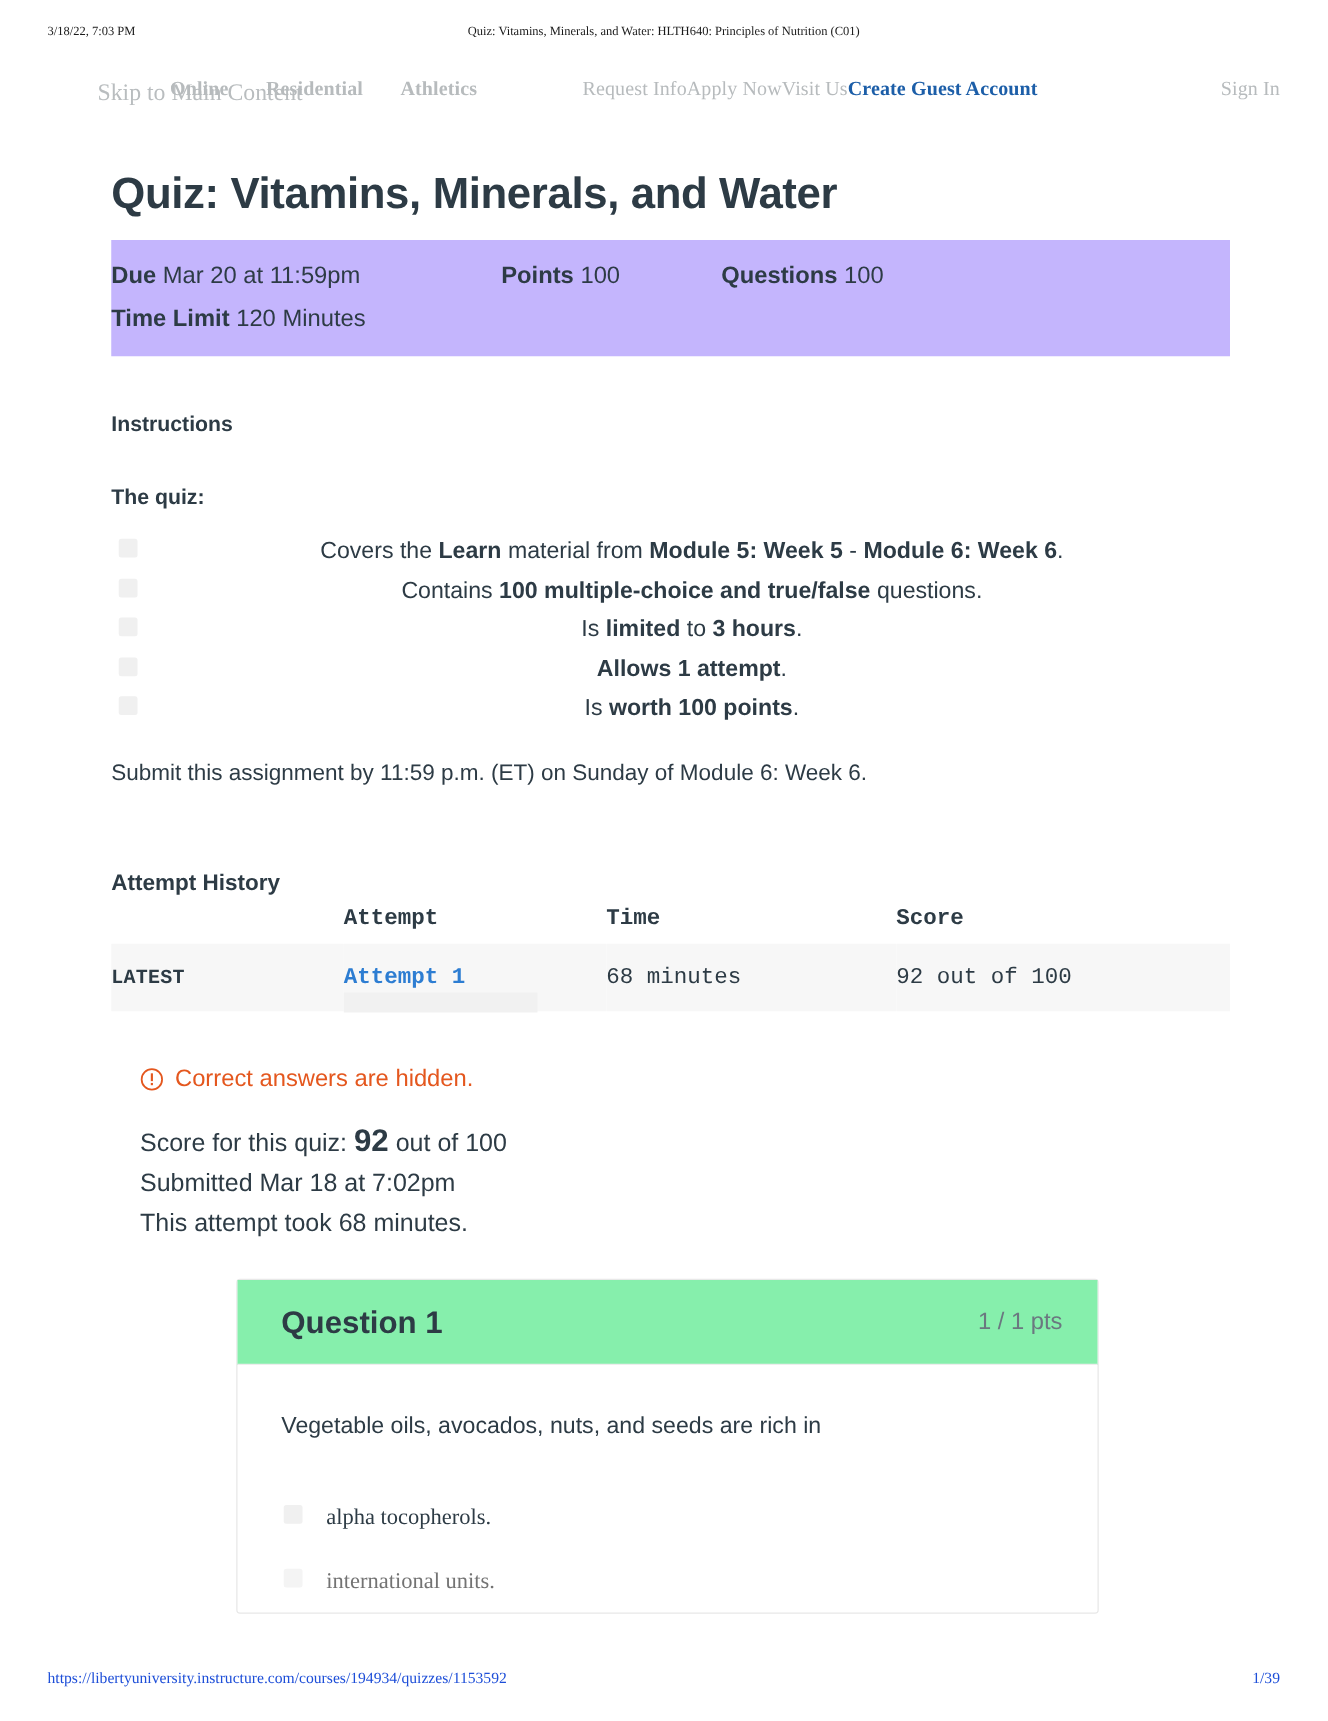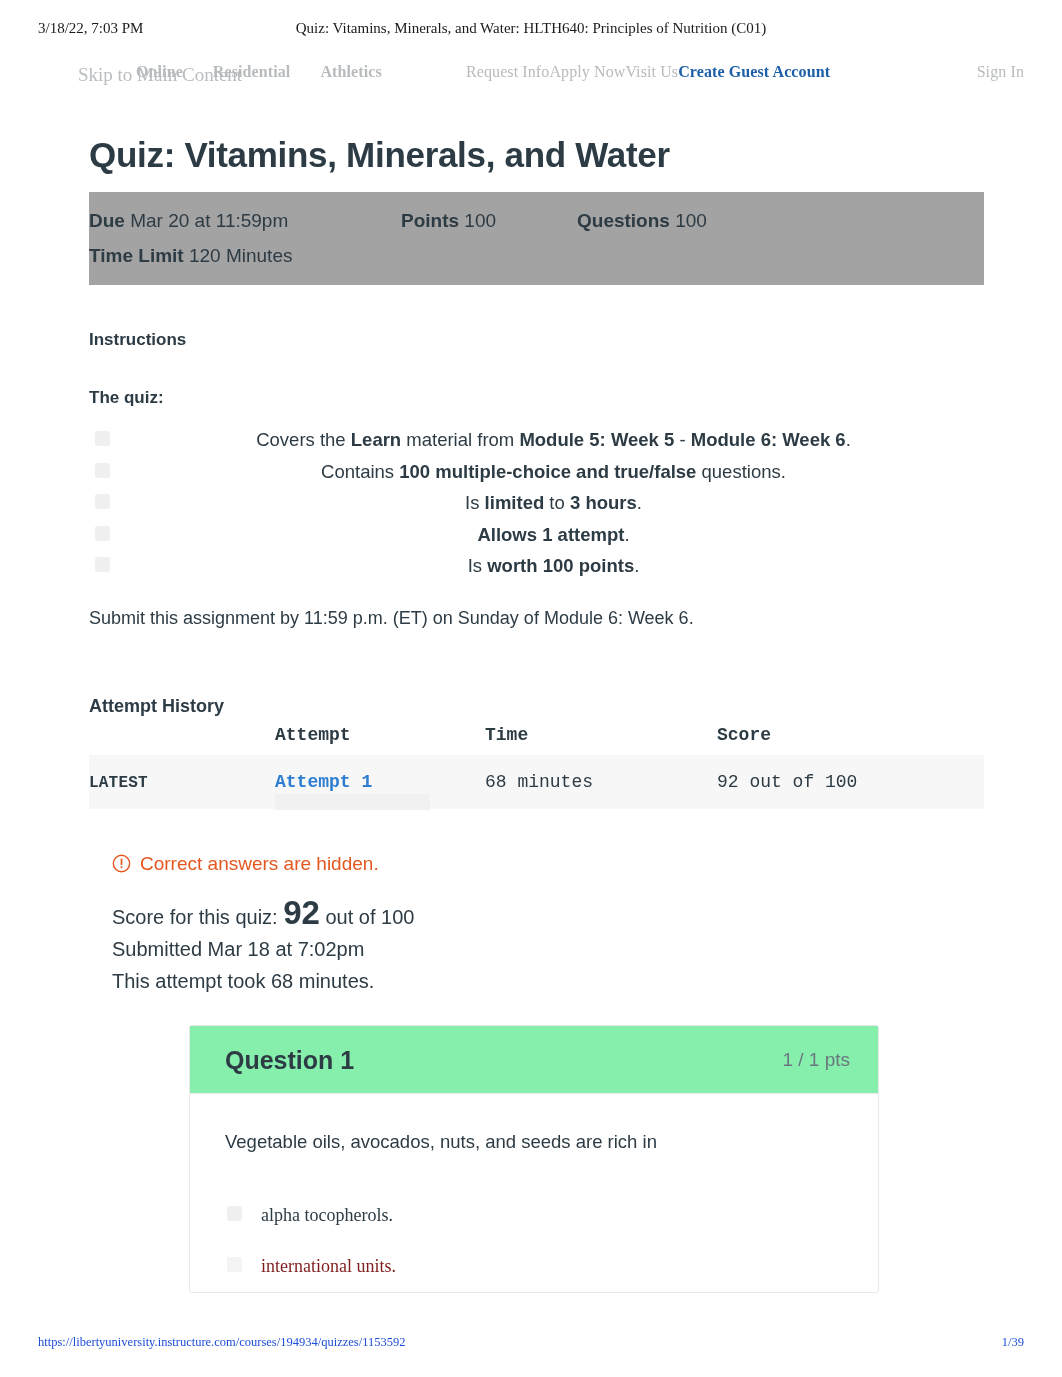--- a/index.html
+++ b/index.html
@@ -13,21 +13,21 @@
     position: relative;
     overflow: hidden;
   }
 
   
   .print-header {
     position: absolute;
     top: 20px; left: 0; right: 0;
     height: 22px;
     font-family: "Liberation Serif", serif;
-    font-size: 15px;
+    font-size: 10px;
     color: #1a1a1a;
   }
   .print-header .ph-left  { position: absolute; left: 38px;  top: 0; }
   .print-header .ph-center{ position: absolute; left: 0; right: 0; text-align: center; top: 0; }
 
   .print-footer {
     position: absolute;
     bottom: 22px; left: 0; right: 0;
     height: 20px;
     font-family: "Liberation Serif", serif;
@@ -87,21 +87,21 @@
 
   h1.quiz-title {
     font-size: 35px;
     font-weight: bold;
     color: #2d3b45;
     margin: 17px 0 0 0;
     letter-spacing: -0.3px;
   }
 
   .meta-band {
-    background: #a3a3a3;
+    background: #c4b5fd;
     margin-top: 17px;
     padding: 11px 0 12px 0;
   }
   .meta-row {
     font-size: 19px;
     line-height: 35px;
     color: #2d3b45;
     white-space: nowrap;
   }
   .meta-row b { font-weight: bold; }
@@ -213,21 +213,21 @@
     display: block;
   }
 
   .score-block {
     margin-top: 22px;
     margin-left: 23px;
     font-size: 20px;
     line-height: 32px;
     color: #2d3b45;
   }
-  .score-big { font-size: 33px; font-weight: bold; }
+  .score-big { font-size: 25px; font-weight: bold; }
 
   
   .question-card {
     margin: 28px 0 0 100px;
     width: 690px;
     border: 1px solid #e8e8e8;
     border-radius: 3px;
     background: #ffffff;
   }
   .q-header {
@@ -259,21 +259,21 @@
     margin-top: 34px;
     padding: 0 0 0 35px;
   }
   .answer {
     position: relative;
     padding: 15px 0 15px 36px;
     font-size: 18px;
     color: #2d3b45;
     font-family: Liberation Serif, serif;
   }
-  .answer.dim { color: #7f1d1d; }
+  .answer.dim { color: #737373; }
   .answer .radio-box {
     position: absolute;
     left: 2px; top: 16px;
     width: 15px; height: 15px;
     background: #f0f0f0;
     border-radius: 2px;
   }
   .answer.dim .radio-box { background: #f4f4f4; }
 </style>
 </head>

